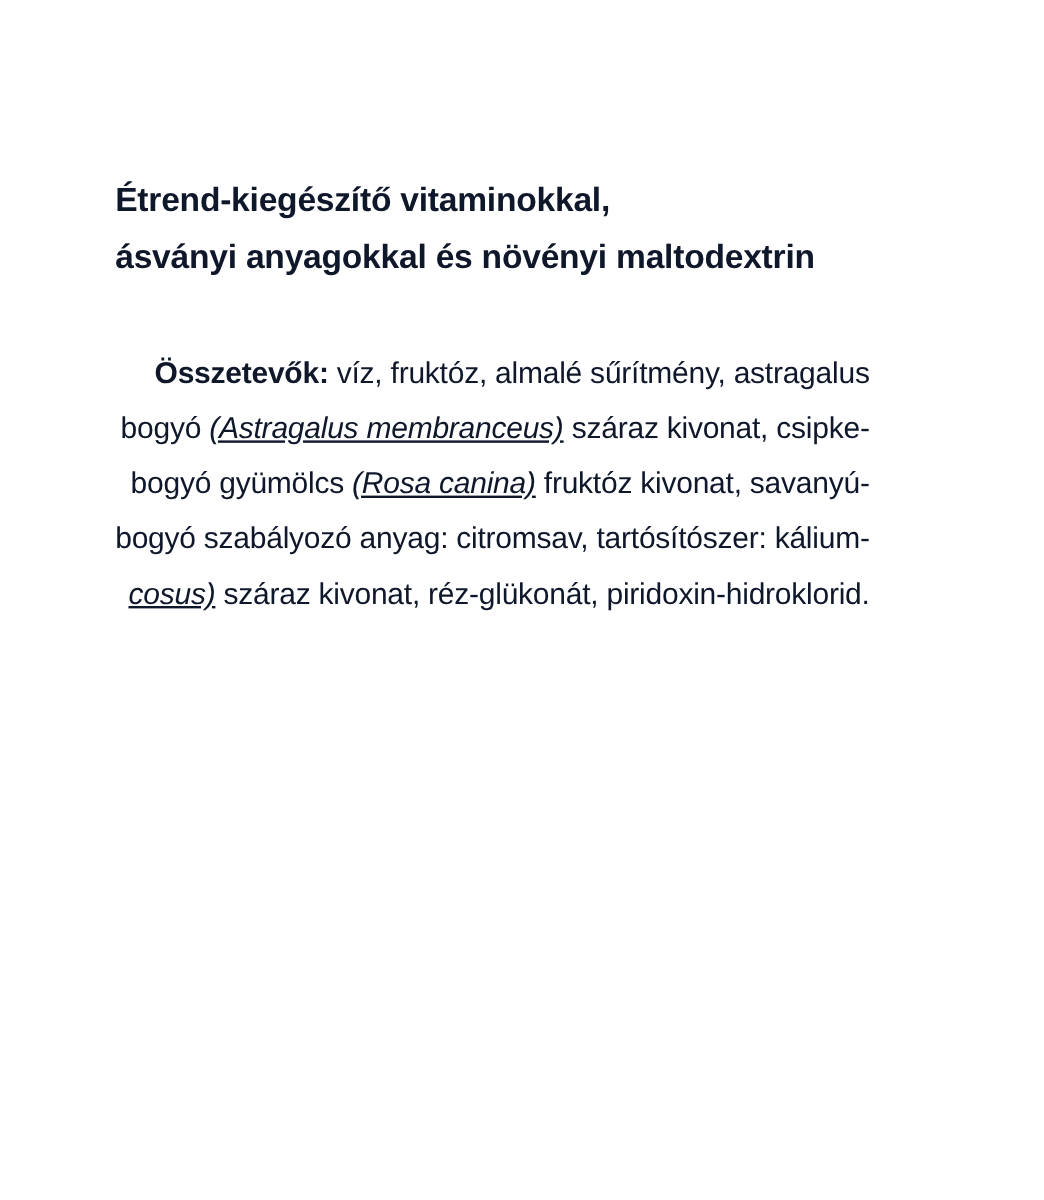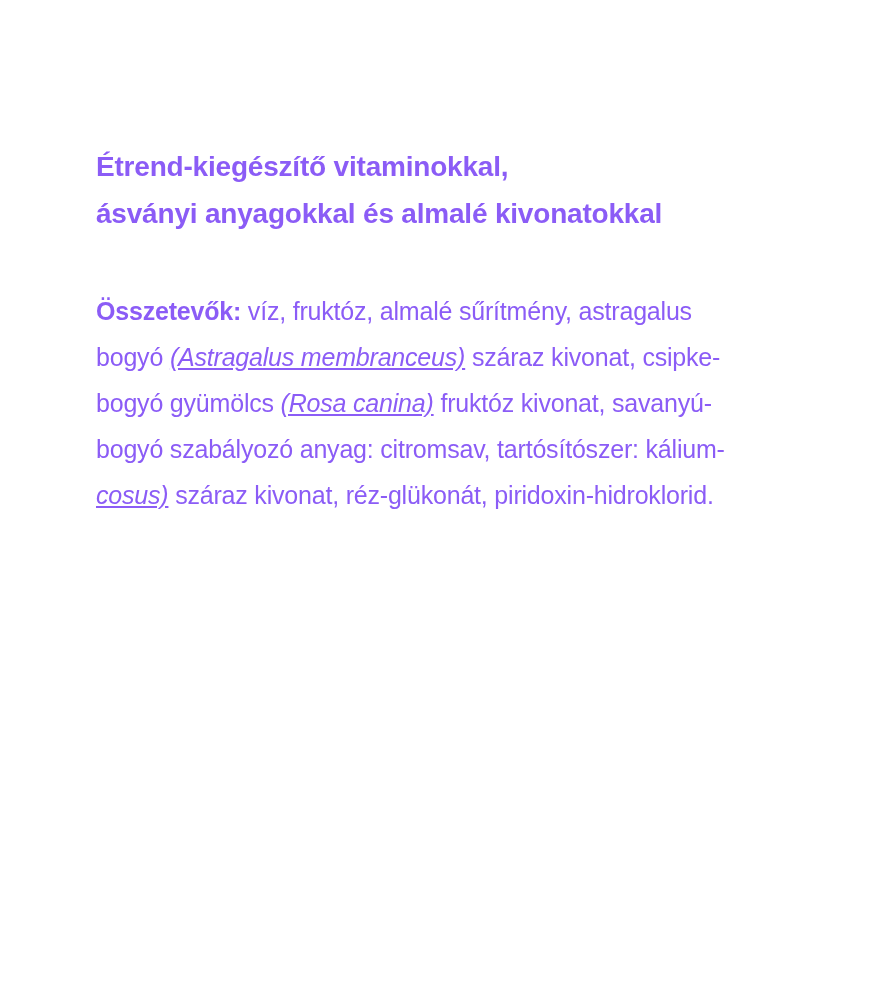--- a/index.html
+++ b/index.html
@@ -7,21 +7,21 @@
     padding: 0;
     background: #ffffff;
   }
   .page {
     position: relative;
     width: 870px;
     height: 712px;
     background: #ffffff;
     overflow: hidden;
     font-family: "Liberation Sans", sans-serif;
-    color: #8b5cf6;
+    color: #0f172a;
     -webkit-font-smoothing: antialiased;
   }
   .heading {
     position: absolute;
     left: 96px;
     top: 143px;
     font-size: 28px;
     font-weight: 700;
     line-height: 47px;
     letter-spacing: -0.2px;
@@ -32,20 +32,21 @@
     left: 96px;
     top: 288px;
     font-size: 25px;
     font-weight: 400;
     line-height: 46px;
     letter-spacing: -0.2px;
     white-space: nowrap;
   }
   .text-line {
     height: 46px;
+    text-align: right;
   }
   .seg-regular {
     font-weight: 400;
     font-style: normal;
   }
   .seg-bold {
     font-weight: 700;
     font-style: normal;
   }
   .seg-italic {
@@ -54,21 +55,21 @@
     text-decoration: underline;
   }
 </style>
 </head>
 <body>
 
 <div class="page">
 
   <div class="heading">
     <div>Étrend-kiegészítő vitaminokkal,</div>
-    <div>ásványi anyagokkal és almalé kivonatokkal</div>
+    <div>ásványi anyagokkal és növényi maltodextrin</div>
   </div>
 
   <div class="ingredients">
       <div class="text-line"><span class="seg-bold">Összetevők:</span><span class="seg-regular"> víz, fruktóz, almalé sűrítmény, astragalus</span></div>
       <div class="text-line"><span class="seg-regular">bogyó </span><span class="seg-italic">(Astragalus membranceus)</span><span class="seg-regular"> száraz kivonat, csipke-</span></div>
       <div class="text-line"><span class="seg-regular">bogyó gyümölcs </span><span class="seg-italic">(Rosa canina)</span><span class="seg-regular"> fruktóz kivonat, savanyú-</span></div>
       <div class="text-line"><span class="seg-regular">bogyó szabályozó anyag: citromsav, tartósítószer: kálium-</span></div>
       <div class="text-line"><span class="seg-italic">cosus)</span><span class="seg-regular"> száraz kivonat, réz-glükonát, piridoxin-hidroklorid.</span></div>
     </div>
 

